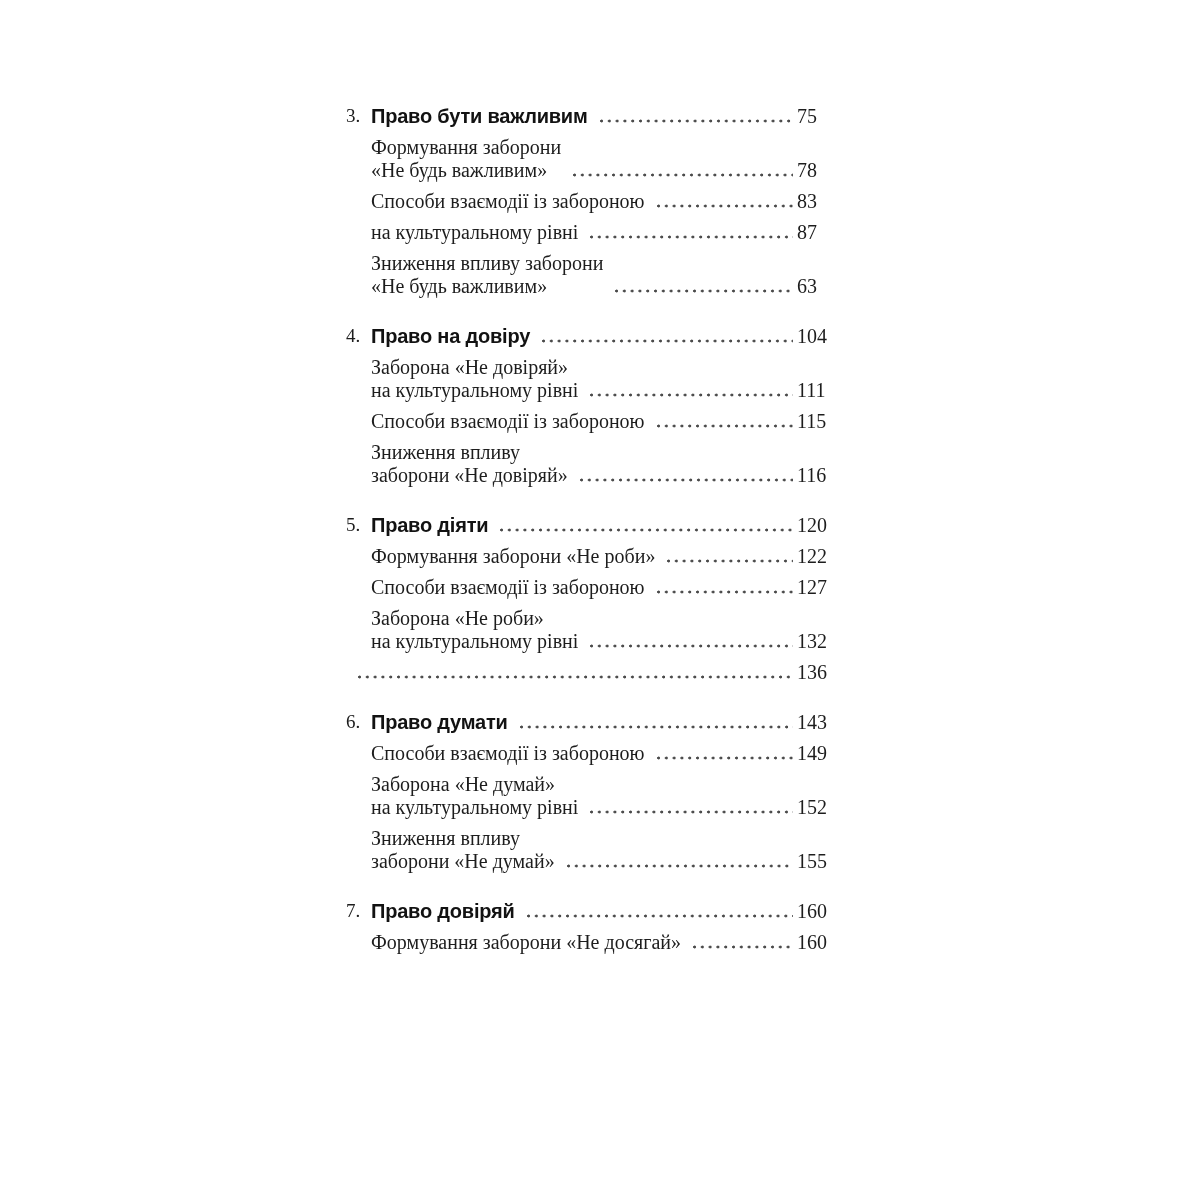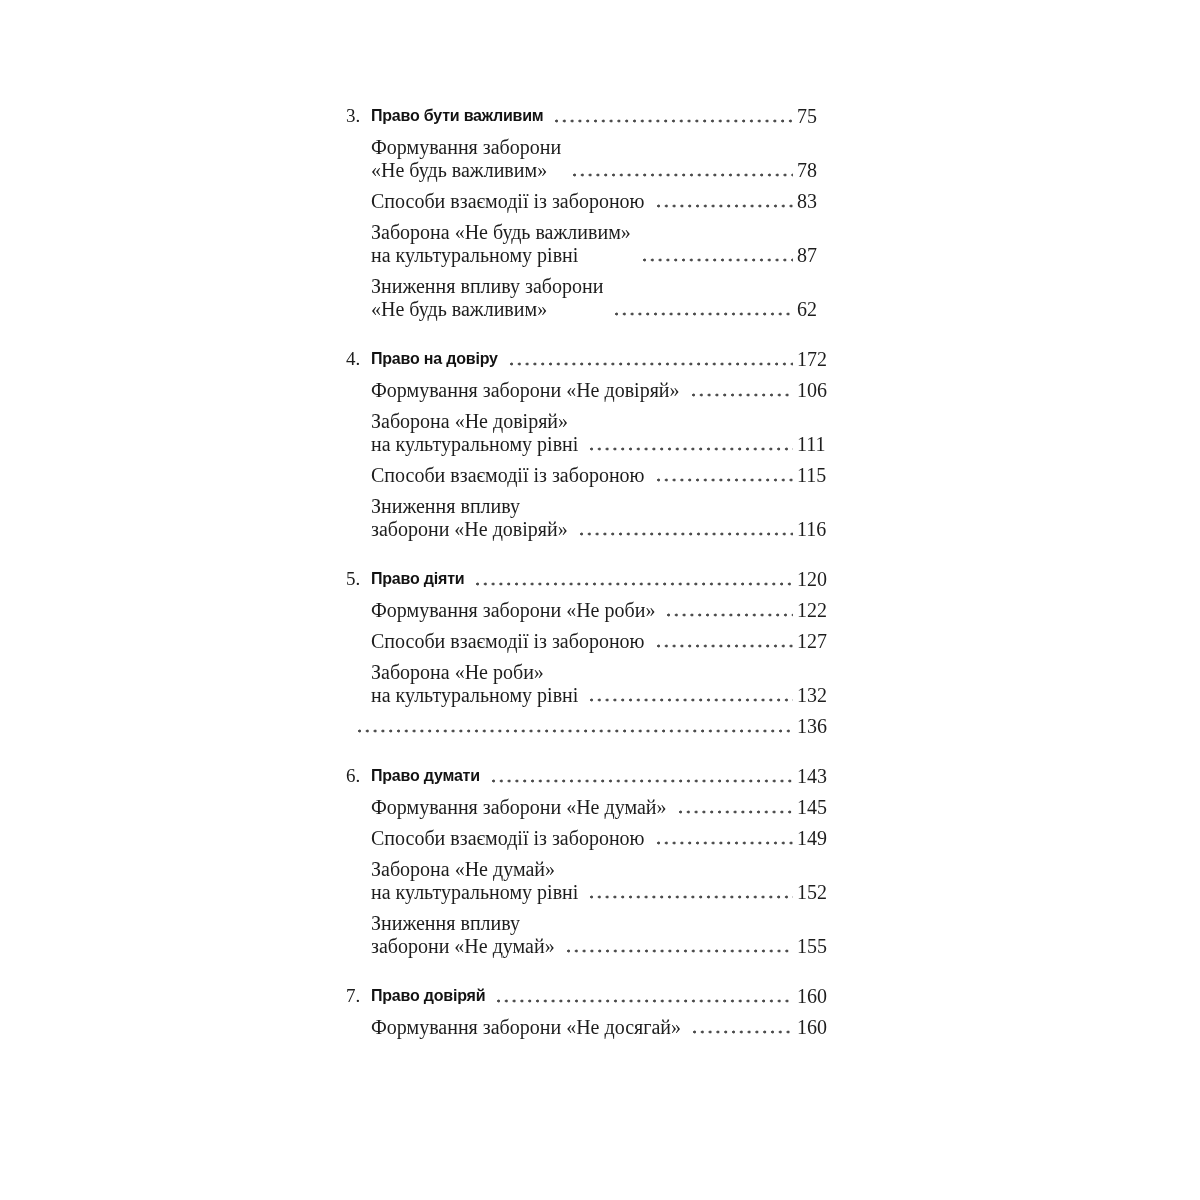--- a/index.html
+++ b/index.html
@@ -33,21 +33,21 @@
     flex: none;
     width: 25px;
     font-size: 19px;
     line-height: 24px;
     color: #1d1d1d;
   }
   .chapter-title {
     flex: none;
     font-family: "Liberation Sans", sans-serif;
     font-weight: 700;
-    font-size: 16px;
+    font-size: 20px;
     line-height: 24px;
     letter-spacing: -0.2px;
     color: #121212;
     white-space: nowrap;
   }
   
   .entry-row {
     margin-top: 8px;
   }
   .entry-text {
@@ -102,46 +102,38 @@
       </div>
       <div class="row entry-row">
         <span class="entry-text">
           <span class="entry-line">Способи взаємодії із забороною</span>
         </span>
         <span class="dots"></span>
         <span class="pagenum">83</span>
       </div>
       <div class="row entry-row">
         <span class="entry-text">
-          <span class="entry-line">Заборона «Не будь важливим»</span>
           <span class="entry-line">на культуральному рівні</span>
         </span>
         <span class="dots"></span>
         <span class="pagenum">87</span>
       </div>
       <div class="row entry-row">
         <span class="entry-text">
           <span class="entry-line">Зниження впливу заборони</span>
           <span class="entry-line">«Не будь важливим»</span>
         </span>
         <span class="dots"></span>
-        <span class="pagenum">62</span>
+        <span class="pagenum">63</span>
       </div>
       <div class="row chapter-row">
         <span class="chapter-num">4.</span>
         <span class="chapter-title">Право на довіру</span>
         <span class="dots"></span>
-        <span class="pagenum">172</span>
-      </div>
-      <div class="row entry-row">
-        <span class="entry-text">
-          <span class="entry-line">Формування заборони «Не довіряй»</span>
-        </span>
-        <span class="dots"></span>
-        <span class="pagenum">106</span>
+        <span class="pagenum">104</span>
       </div>
       <div class="row entry-row">
         <span class="entry-text">
           <span class="entry-line">Заборона «Не довіряй»</span>
           <span class="entry-line">на культуральному рівні</span>
         </span>
         <span class="dots"></span>
         <span class="pagenum">111</span>
       </div>
       <div class="row entry-row">
@@ -189,27 +181,20 @@
       </div>
       <div class="row entry-row">
         <span class="dots"></span>
         <span class="pagenum">136</span>
       </div>
       <div class="row chapter-row">
         <span class="chapter-num">6.</span>
         <span class="chapter-title">Право думати</span>
         <span class="dots"></span>
         <span class="pagenum">143</span>
-      </div>
-      <div class="row entry-row">
-        <span class="entry-text">
-          <span class="entry-line">Формування заборони «Не думай»</span>
-        </span>
-        <span class="dots"></span>
-        <span class="pagenum">145</span>
       </div>
       <div class="row entry-row">
         <span class="entry-text">
           <span class="entry-line">Способи взаємодії із забороною</span>
         </span>
         <span class="dots"></span>
         <span class="pagenum">149</span>
       </div>
       <div class="row entry-row">
         <span class="entry-text">

